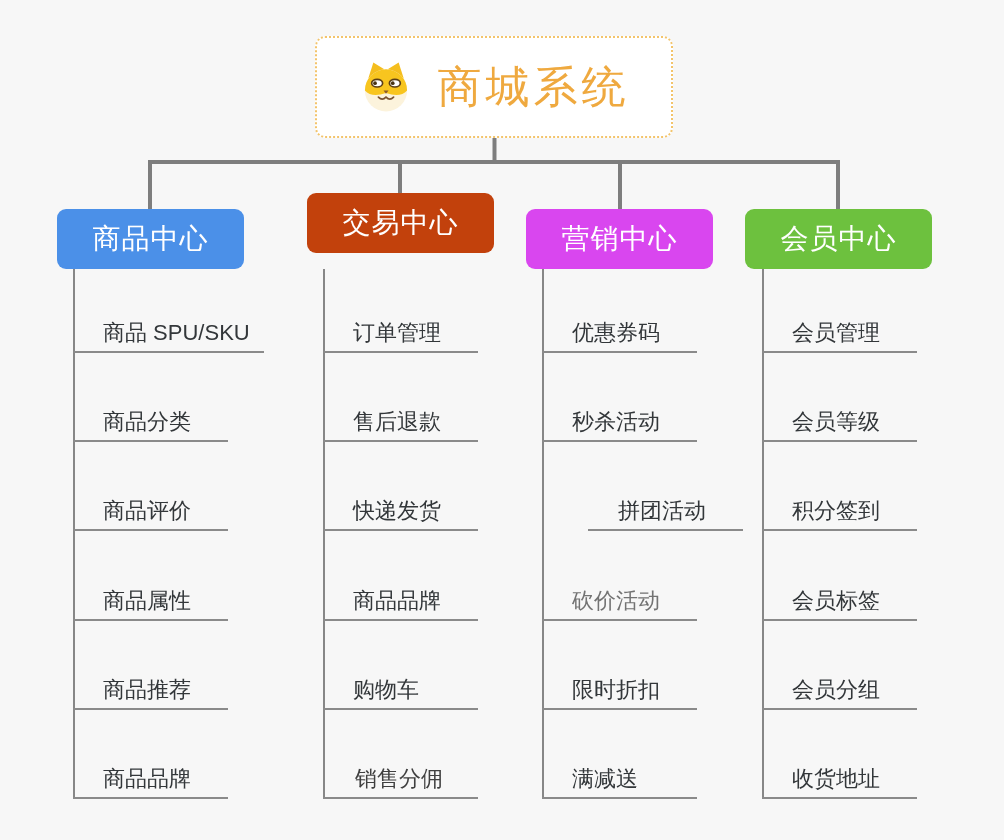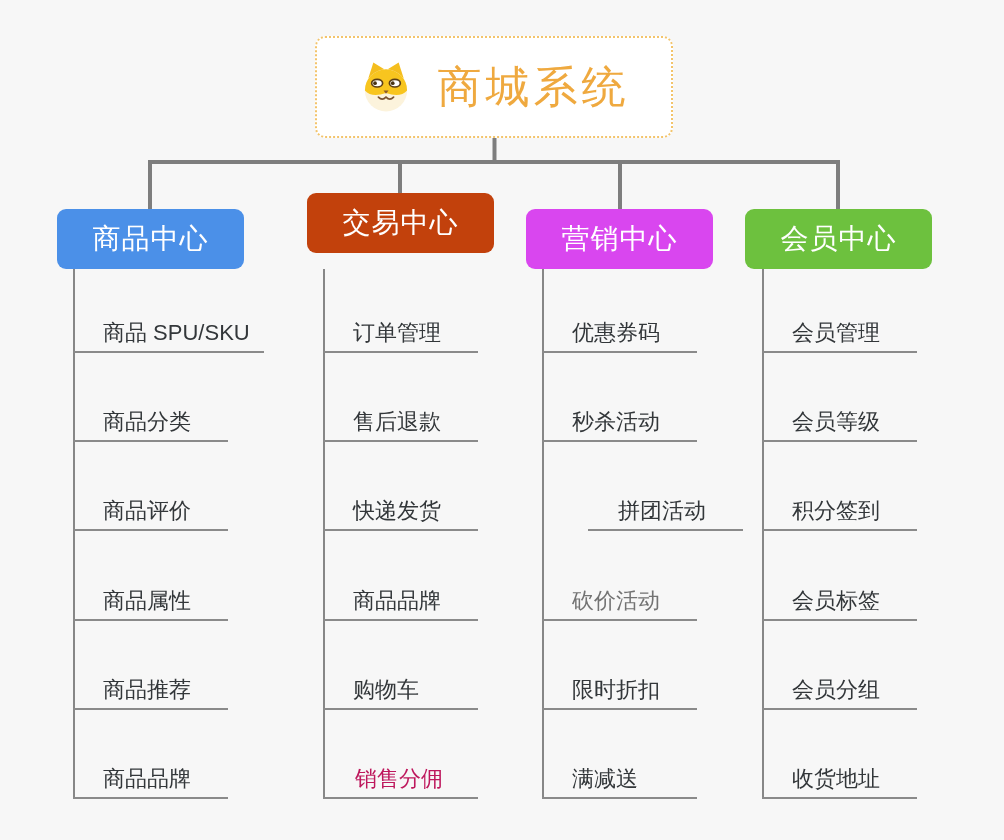--- a/index.html
+++ b/index.html
@@ -64,21 +64,21 @@
       <div class="node-item" style="left: 73px; top: 579px; color: rgb(51, 55, 58); border-bottom-color: rgb(138, 138, 138);">商品属性</div>
       <div class="node-item" style="left: 73px; top: 668px; color: rgb(51, 55, 58); border-bottom-color: rgb(138, 138, 138);">商品推荐</div>
       <div class="node-item" style="left: 73px; top: 757px; color: rgb(51, 55, 58); border-bottom-color: rgb(138, 138, 138);">商品品牌</div>
       <div class="branch-box" style="left: 307px; top: 193px; background: #c2410c;">交易中心</div>
       <div class="trunk" style="left: 323px; top: 269px; height: 530px;"></div>
       <div class="node-item" style="left: 323px; top: 311px; color: rgb(51, 55, 58); border-bottom-color: rgb(138, 138, 138);">订单管理</div>
       <div class="node-item" style="left: 323px; top: 400px; color: rgb(51, 55, 58); border-bottom-color: rgb(138, 138, 138);">售后退款</div>
       <div class="node-item" style="left: 323px; top: 489px; color: rgb(51, 55, 58); border-bottom-color: rgb(138, 138, 138);">快递发货</div>
       <div class="node-item" style="left: 323px; top: 579px; color: rgb(51, 55, 58); border-bottom-color: rgb(138, 138, 138);">商品品牌</div>
       <div class="node-item" style="left: 323px; top: 668px; color: rgb(51, 55, 58); border-bottom-color: rgb(138, 138, 138);">购物车</div>
-      <div class="node-item" style="left: 323px; top: 757px; color: #be185d; border-bottom-color: rgb(138, 138, 138); padding-left: 32px;">销售分佣</div>
+      <div class="node-item" style="left: 323px; top: 757px; color: #404040; border-bottom-color: rgb(138, 138, 138); padding-left: 32px;">销售分佣</div>
       <div class="branch-box" style="left: 526px; top: 209px; background: #d946ef;">营销中心</div>
       <div class="trunk" style="left: 542px; top: 269px; height: 530px;"></div>
       <div class="node-item" style="left: 542px; top: 311px; color: rgb(51, 55, 58); border-bottom-color: rgb(138, 138, 138);">优惠券码</div>
       <div class="node-item" style="left: 542px; top: 400px; color: rgb(51, 55, 58); border-bottom-color: rgb(138, 138, 138);">秒杀活动</div>
       <div class="node-item" style="left: 542px; top: 489px; color: rgb(51, 55, 58); border-bottom-color: rgb(138, 138, 138); margin-left: 46px;">拼团活动</div>
       <div class="node-item" style="left: 542px; top: 579px; color: #737373; border-bottom-color: rgb(138, 138, 138);">砍价活动</div>
       <div class="node-item" style="left: 542px; top: 668px; color: rgb(51, 55, 58); border-bottom-color: rgb(138, 138, 138);">限时折扣</div>
       <div class="node-item" style="left: 542px; top: 757px; color: rgb(51, 55, 58); border-bottom-color: rgb(138, 138, 138);">满减送</div>
       <div class="branch-box" style="left: 745px; top: 209px; background: rgb(109, 193, 62);">会员中心</div>
       <div class="trunk" style="left: 762px; top: 269px; height: 530px;"></div>

